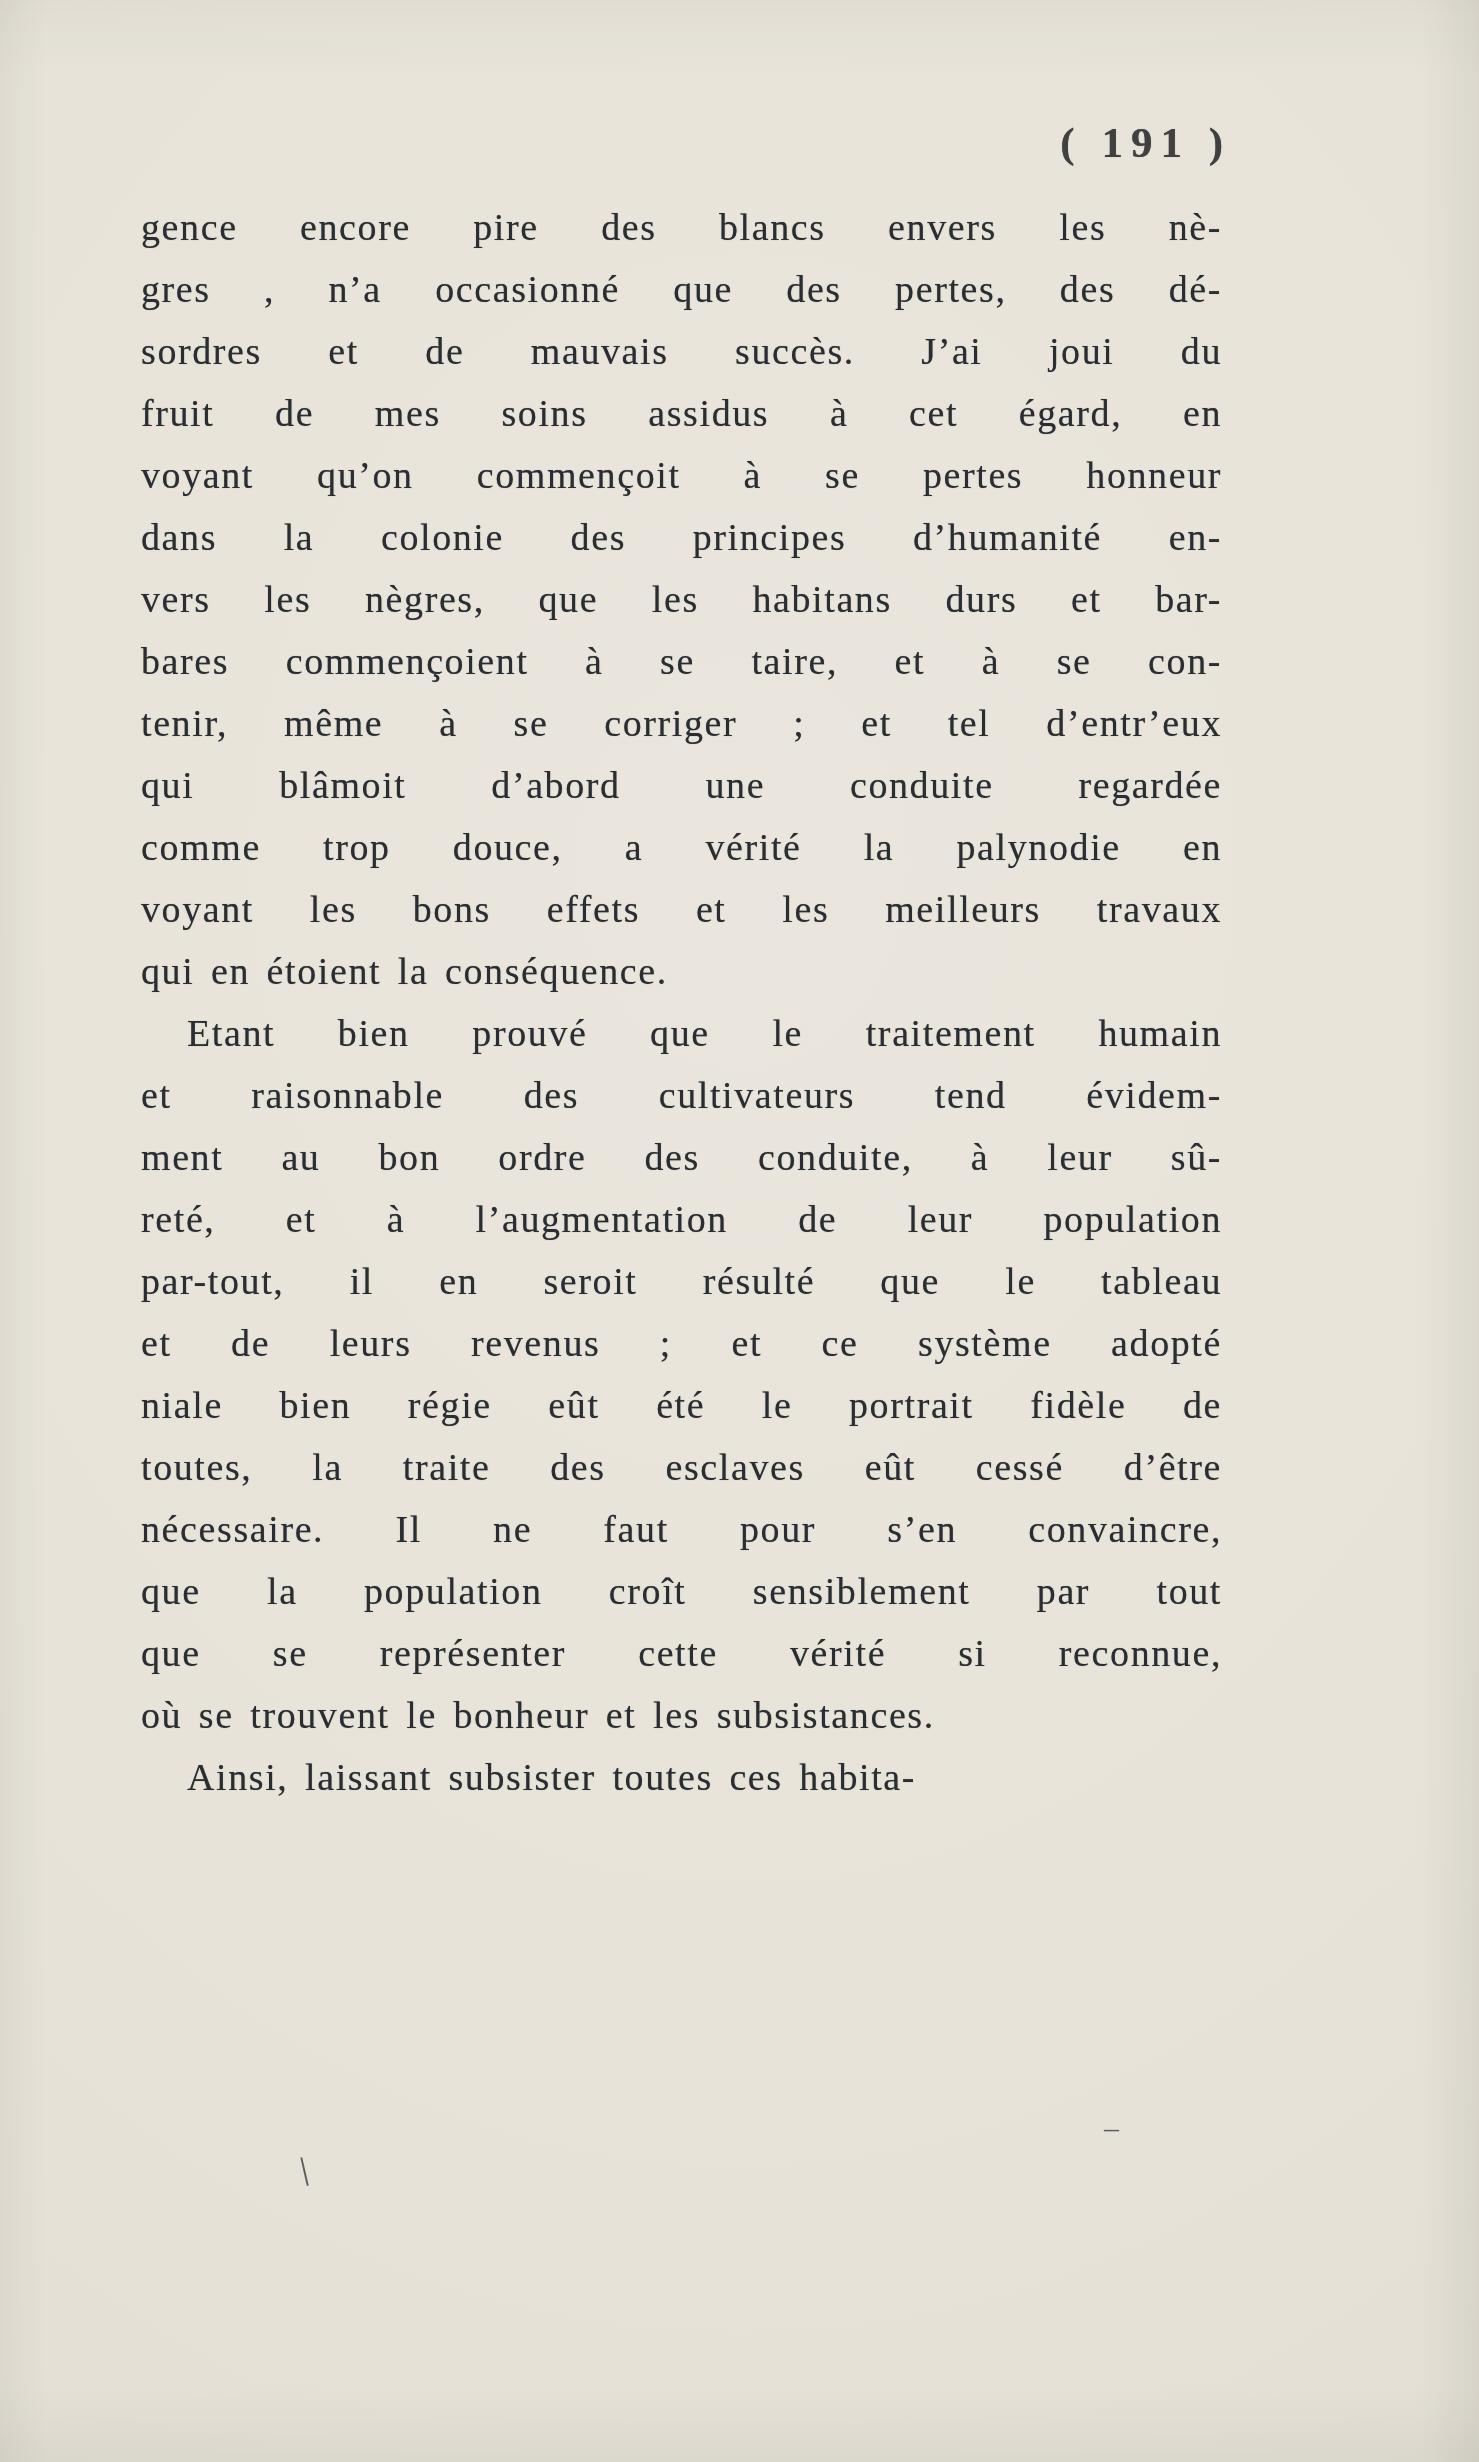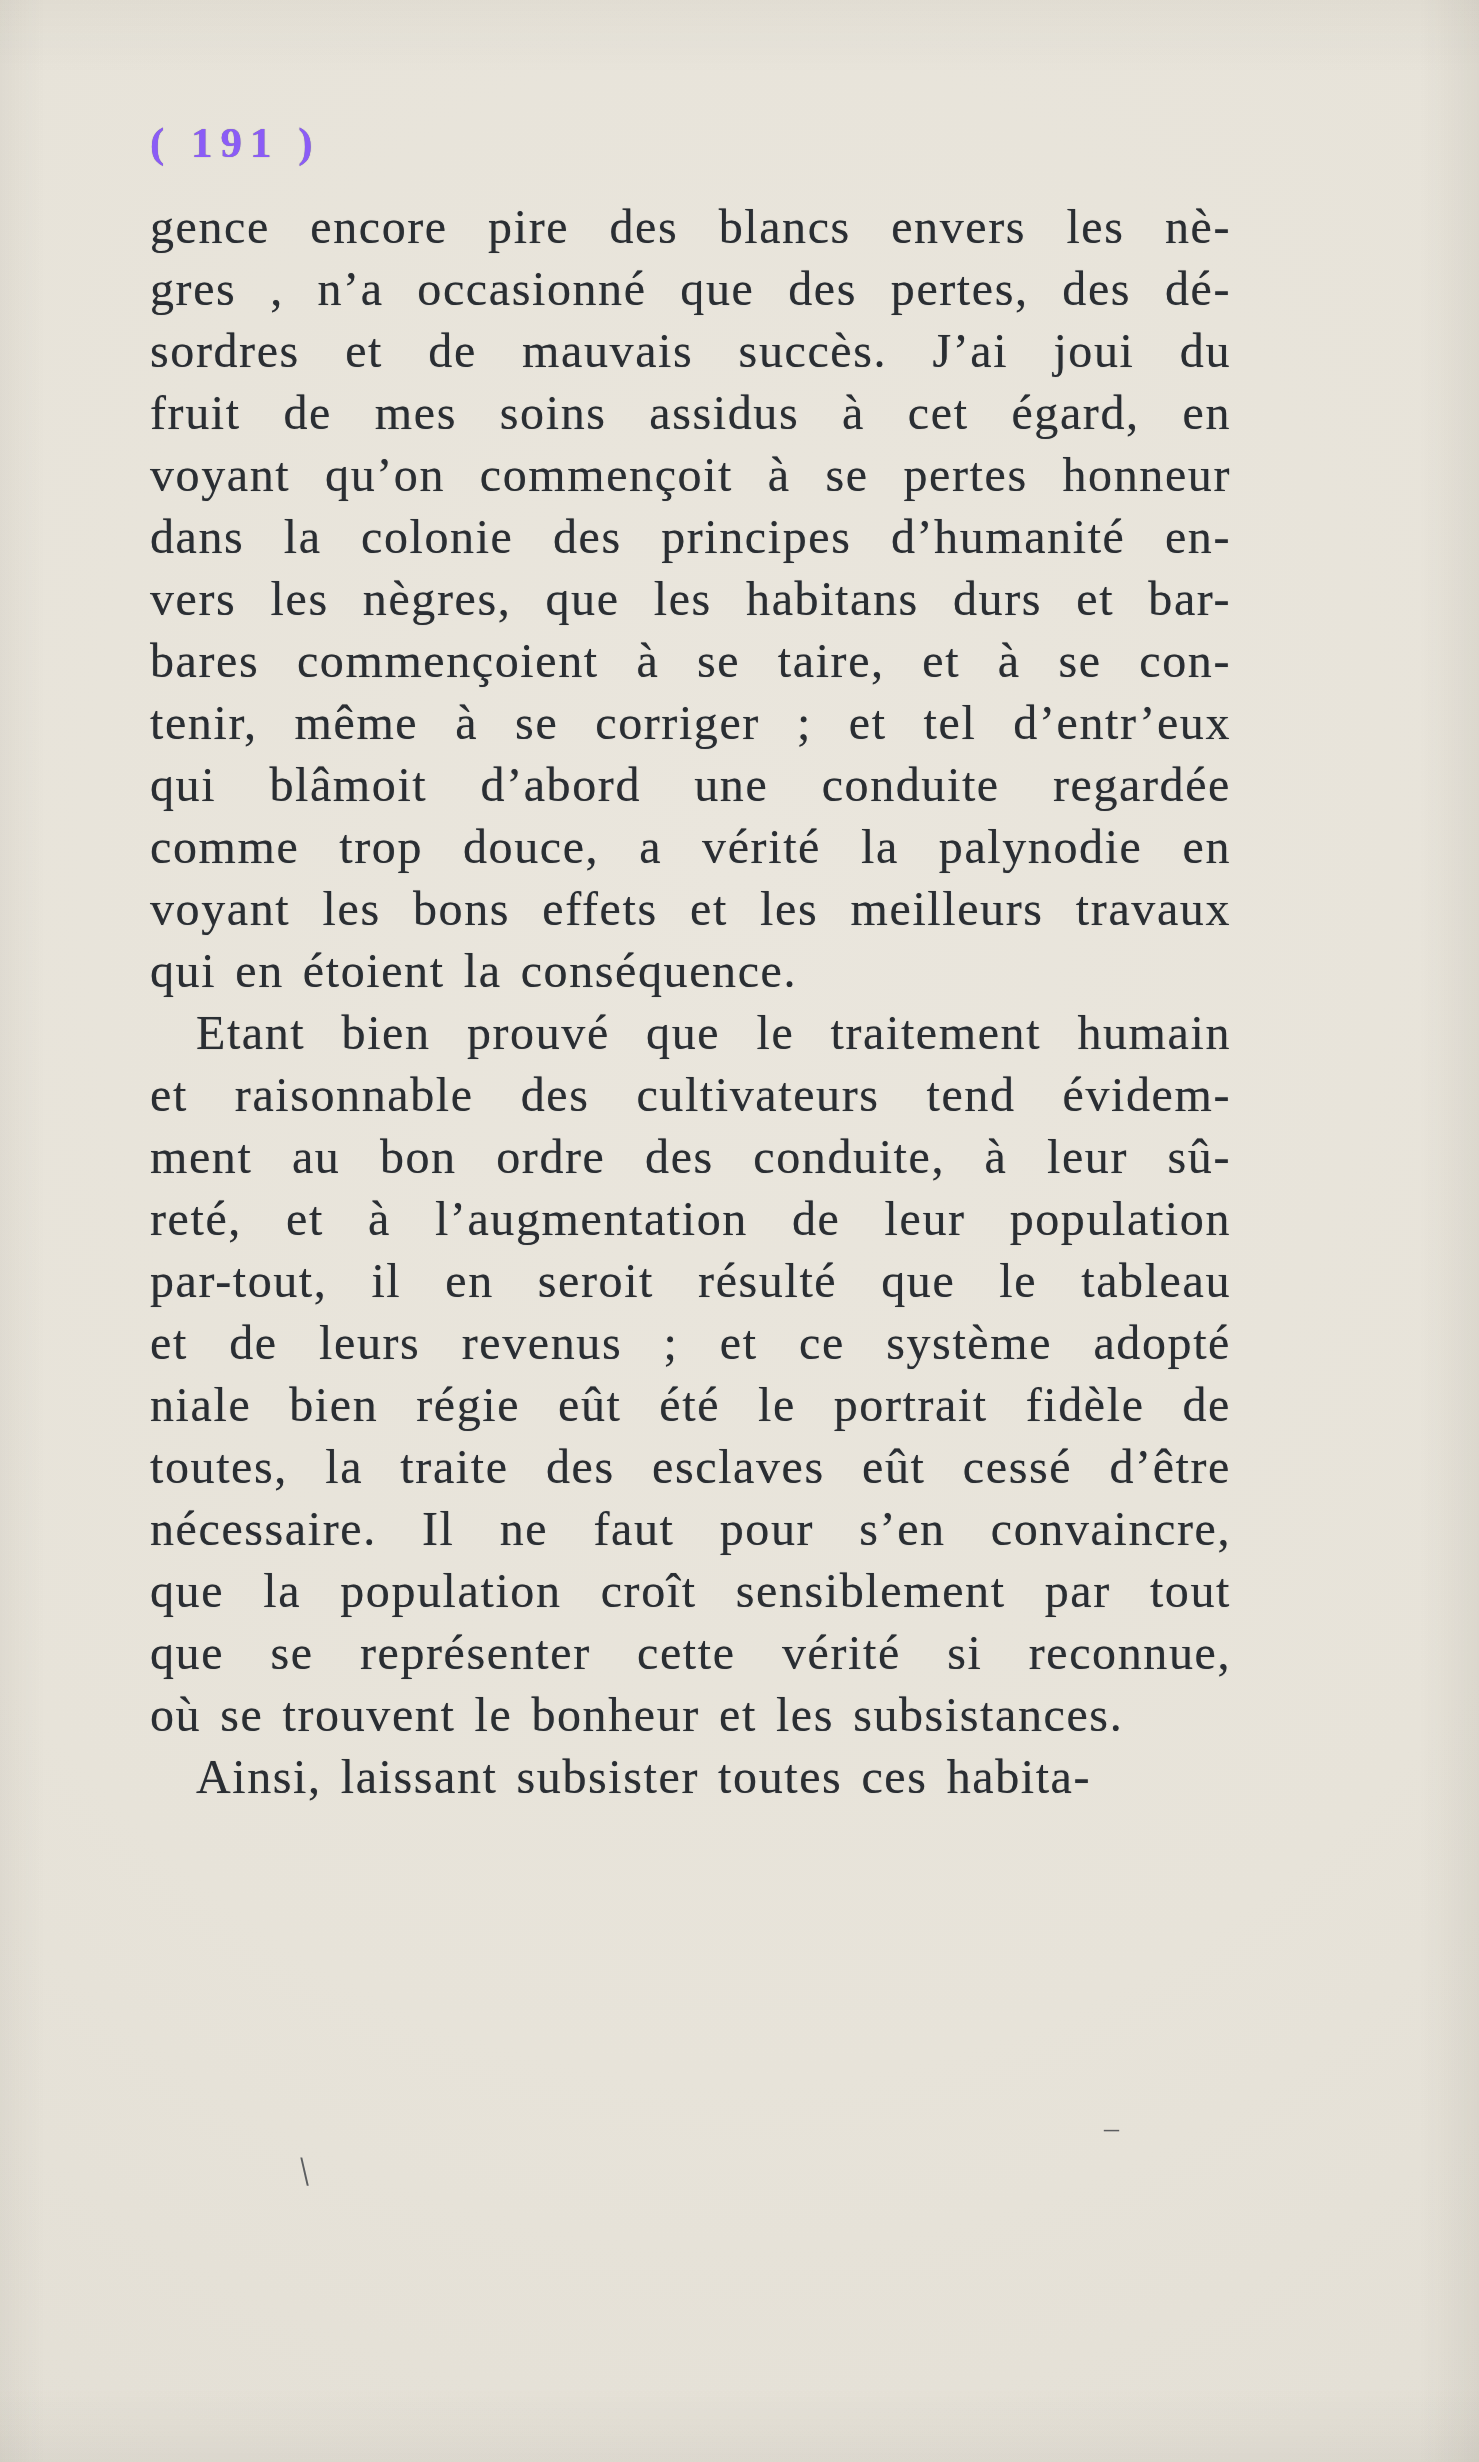--- a/index.html
+++ b/index.html
@@ -17,34 +17,34 @@
       linear-gradient(180deg, rgba(60,55,45,0.04) 0%, rgba(60,55,45,0) 3%, rgba(60,55,45,0) 97%, rgba(60,55,45,0.05) 100%),
       radial-gradient(120% 90% at 50% 35%, #eae6dd 0%, #e7e3d9 55%, #e1ddd3 100%);
     color: #2a2e33;
   }
 
   .page-header {
     position: absolute;
     top: 118px;
     left: 150px;
     width: 1081px;
-    text-align: left;
+    text-align: right;
     font-size: 43px;
     font-weight: bold;
     letter-spacing: 8px;
-    color: #8b5cf6;
+    color: #404040;
     text-shadow: 0 0 0.8px rgba(36,40,45,0.6);
   }
 
   .text-block {
     position: absolute;
     top: 196px;
-    left: 150px;
+    left: 141px;
     width: 1081px;
-    font-size: 48px;
+    font-size: 38px;
     line-height: 62px;
     letter-spacing: 1.6px;
     word-spacing: 5.5px;
     text-shadow: 0 0 0.8px rgba(40,44,48,0.55);
   }
 
   .paragraph { margin: 0; }
 
   .line {
     text-align: justify;

